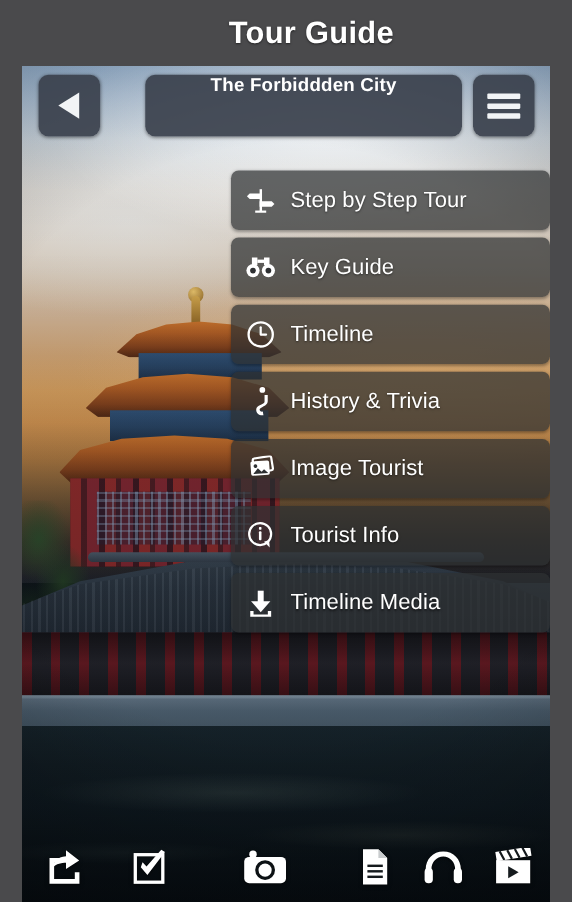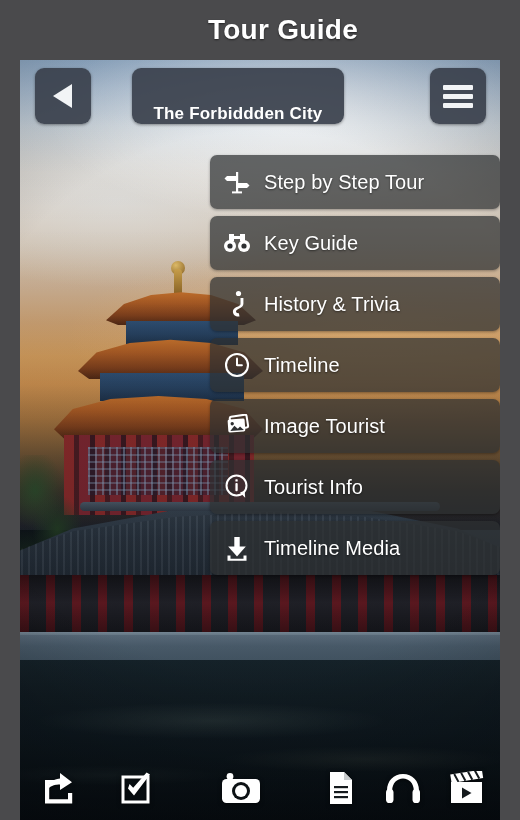--- a/index.html
+++ b/index.html
@@ -277,26 +277,26 @@
     left: 18px; top: 16px;
     width: 0; height: 0;
     border-top: 12px solid transparent;
     border-bottom: 12px solid transparent;
     border-right: 19px solid #f2f4f6;
   }
 
   .title-pill {
     position: absolute;
     left: 112px; top: 8px;
-    width: 212px; height: 56px;
+    width: 288px; height: 56px;
     border-radius: 9px;
     background: rgba(58, 64, 76, .92);
     box-shadow: 0 1px 3px rgba(0,0,0,.4);
     display: flex;
-    align-items: flex-end;
+    align-items: flex-start;
     justify-content: center;
   }
   .title-pill span {
     color: #ffffff;
     font-size: 17px;
     font-weight: bold;
     letter-spacing: .2px;
   }
 
   .btn-menu {
@@ -456,37 +456,37 @@
             <circle cx="21" cy="14" r="6" fill="#fff"></circle>
             <circle cx="7" cy="14" r="2.6" fill="#2e3032"></circle>
             <circle cx="21" cy="14" r="2.6" fill="#2e3032"></circle>
           </svg>
         </div>
         <div class="mi-label">Key Guide</div>
       </div>
 
       <div class="menu-item">
         <div class="mi-icon">
-          <svg width="20" height="28" viewBox="0 0 20 28">
-            <circle cx="11.5" cy="3.5" r="2.6" fill="#fff"></circle>
-            <path d="M13.5 8 v6.2 c0 2.4 -7.6 2.8 -7.6 7.2 0 3.4 3 5.6 6.6 5 l-.6 -3.2 c-1.8 .3 -2.9 -.6 -2.9 -1.9 0 -2.4 7.4 -3 7.4 -7.6 V8 z" fill="#fff"></path>
-          </svg>
-        </div>
-        <div class="mi-label">History &amp; Trivia</div>
-      </div>
-
-      <div class="menu-item">
-        <div class="mi-icon">
           <svg width="26" height="26" viewBox="0 0 26 26">
             <circle cx="13" cy="13" r="11" fill="none" stroke="#fff" stroke-width="2.1"></circle>
             <rect x="12" y="5.5" width="2" height="8.5" rx="1" fill="#fff"></rect>
             <rect x="12.3" y="12.2" width="6.6" height="2" rx="1" fill="#fff"></rect>
           </svg>
         </div>
         <div class="mi-label">Timeline</div>
+      </div>
+
+      <div class="menu-item">
+        <div class="mi-icon">
+          <svg width="20" height="28" viewBox="0 0 20 28">
+            <circle cx="11.5" cy="3.5" r="2.6" fill="#fff"></circle>
+            <path d="M13.5 8 v6.2 c0 2.4 -7.6 2.8 -7.6 7.2 0 3.4 3 5.6 6.6 5 l-.6 -3.2 c-1.8 .3 -2.9 -.6 -2.9 -1.9 0 -2.4 7.4 -3 7.4 -7.6 V8 z" fill="#fff"></path>
+          </svg>
+        </div>
+        <div class="mi-label">History &amp; Trivia</div>
       </div>
 
       <div class="menu-item">
         <div class="mi-icon">
           <svg width="28" height="24" viewBox="0 0 28 24">
             <g transform="rotate(-9 14 12)">
               <rect x="8" y="2" width="17" height="13" rx="1.6" fill="none" stroke="#fff" stroke-width="2"></rect>
             </g>
             <g transform="rotate(-4 14 12)">
               <rect x="5" y="5" width="17" height="13" rx="1.6" fill="#fff"></rect>

